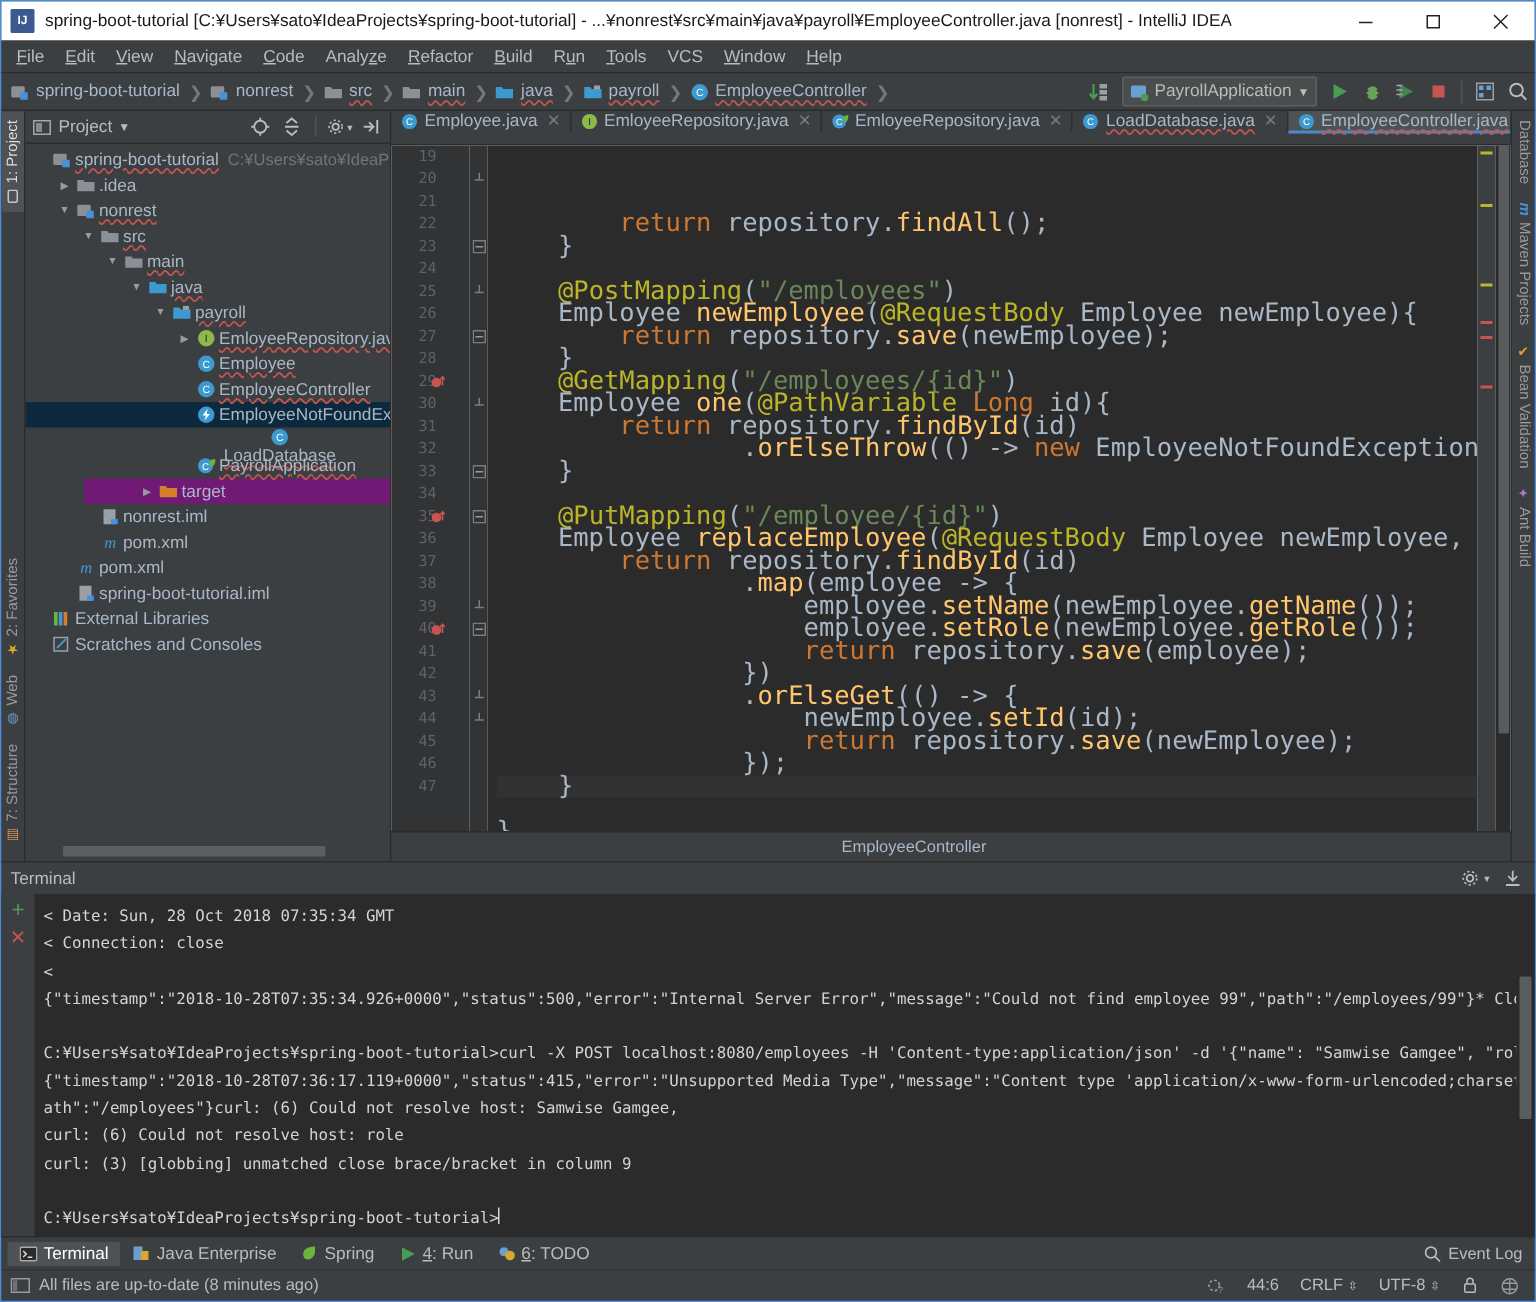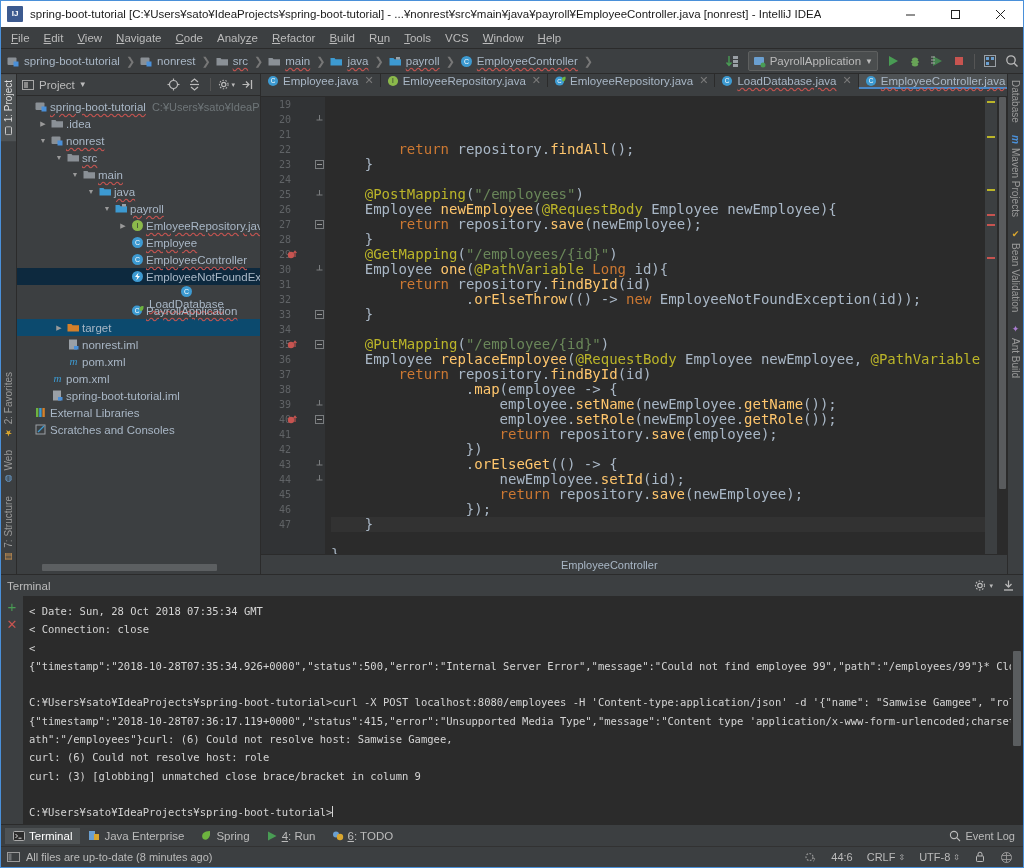--- a/index.html
+++ b/index.html
@@ -97,21 +97,21 @@
   .pp-header .pp-title { font-size: 11.5px; color: #bbbbbb; }
   .pp-header .caret { font-size: 8px; color: #bbb; }
   .pp-header .hspacer { flex: 1; }
   .pp-header .hbtn { width: 17px; height: 17px; display: flex; align-items: center; justify-content: center; }
   .tree { flex: 1; overflow: hidden; padding-top: 2px; font-size: 11.5px; }
   .node {
     height: 17px; display: flex; align-items: center; white-space: nowrap;
     color: #a9b7c6; padding-right: 4px;
   }
   .node.sel { background: #0d293e; }
-  .node.sel2 { background: #0c4a6e; }
+  .node.sel2 { background: #701a75; margin-left: 39px; }
   .node .arrow { width: 12px; flex: none; text-align: center; font-size: 7px; color: #9a9a9a; }
   .node .ic { width: 17px; flex: none; display: flex; align-items: center; justify-content: center; }
   .node .txt { }
   .node .txt.wavy { text-decoration: underline; text-decoration-style: wavy;
                     text-decoration-color: #c75450; text-underline-offset: 2px; }
   .node .dim { color: #6f7679; margin-left: 6px; font-size: 11px; }
   .hscroll-track { height: 14px; flex: none; position: relative; }
   .hscroll-thumb { position: absolute; left: 25px; top: 4px; width: 175px; height: 7px;
                    background: #5c5f61; border-radius: 1px; }
 
@@ -134,21 +134,21 @@
   .gutter {
     width: 52px; flex: none; background: #313335; position: relative;
     font-family: "DejaVu Sans Mono", monospace; font-size: 10px; color: #606366;
   }
   .gutter .ln { height: 15px; line-height: 15px; text-align: right; padding-right: 22px; }
   .gutter .bp { position: absolute; left: 26px; width: 11px; height: 11px; }
   .foldcol { width: 12px; flex: none; background: #313335; position: relative; }
   .foldcol .fold { height: 15px; display: flex; align-items: center; justify-content: center; }
   .code {
     flex: 1; position: relative; overflow: hidden; background: #2b2b2b;
-    font-family: "DejaVu Sans Mono", monospace; font-size: 14px; line-height: 15px;
+    font-family: "DejaVu Sans Mono", monospace; font-size: 17px; line-height: 15px;
     white-space: pre; padding-left: 6px; color: #a9b7c6;
   }
   .code .cl { height: 15px; }
   .code .cl.hl { background: #323232; }
   .kw { color: #cc7832; }
   .ann { color: #bbb529; }
   .str { color: #6a8759; }
   .mth { color: #ffc66d; }
   .typ { color: #a9b7c6; }
   .err-stripe { width: 12px; flex: none; background: #3c3f41; position: relative; }

